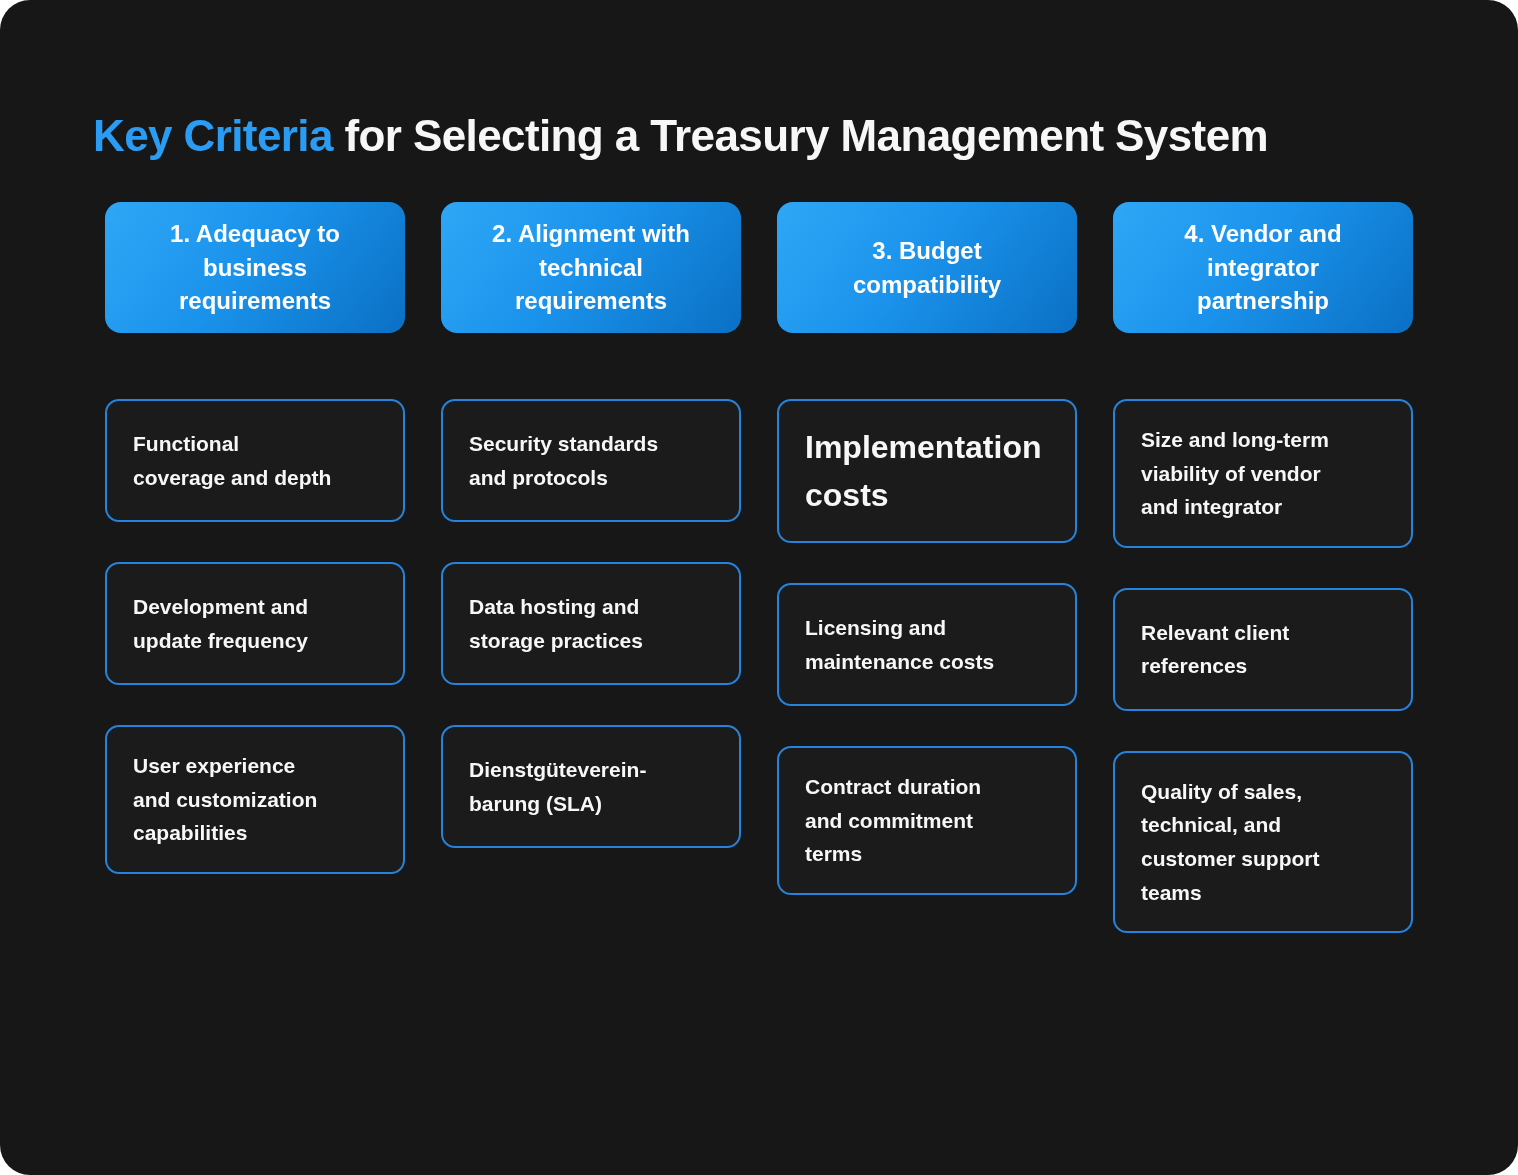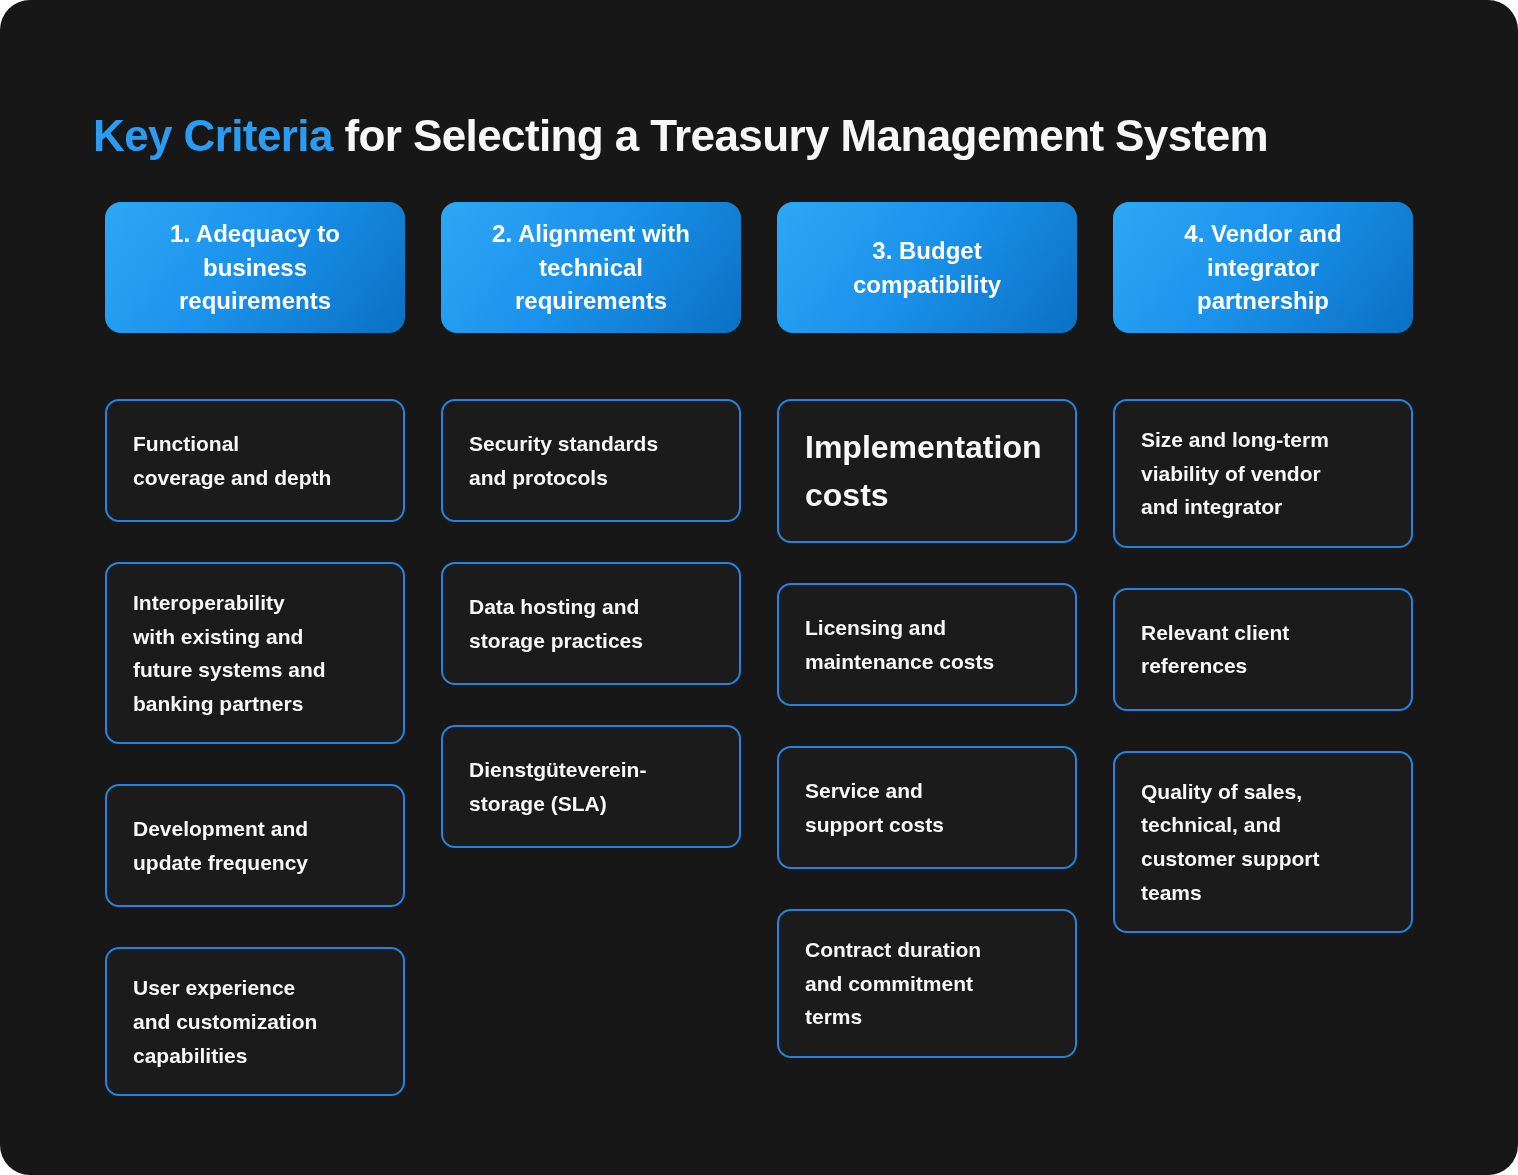--- a/index.html
+++ b/index.html
@@ -89,52 +89,46 @@
   <h1 class="title"><span class="hl">Key Criteria</span><span> for Selecting a Treasury Management System</span></h1>
 
   <div class="columns">
 
     <div class="column">
       <div class="header-card">1. Adequacy to
 business
 requirements</div>
       <div class="card">Functional
 coverage and depth</div>
-      <div class="card">Interoperability
-with existing and
-future systems and
-banking partners</div>
       <div class="card">Development and
 update frequency</div>
       <div class="card">User experience
 and customization
 capabilities</div>
     </div>
 
     <div class="column">
       <div class="header-card">2. Alignment with
 technical
 requirements</div>
       <div class="card">Security standards
 and protocols</div>
       <div class="card">Data hosting and
 storage practices</div>
       <div class="card">Dienstgüteverein-
-storage (SLA)</div>
+barung (SLA)</div>
     </div>
 
     <div class="column">
       <div class="header-card">3. Budget
 compatibility</div>
       <div class="card emphasis">Implementation
 costs</div>
       <div class="card">Licensing and
 maintenance costs</div>
-      <div class="card">Service and
-support costs</div>
       <div class="card">Contract duration
 and commitment
 terms</div>
     </div>
 
     <div class="column">
       <div class="header-card">4. Vendor and
 integrator
 partnership</div>
       <div class="card">Size and long-term

